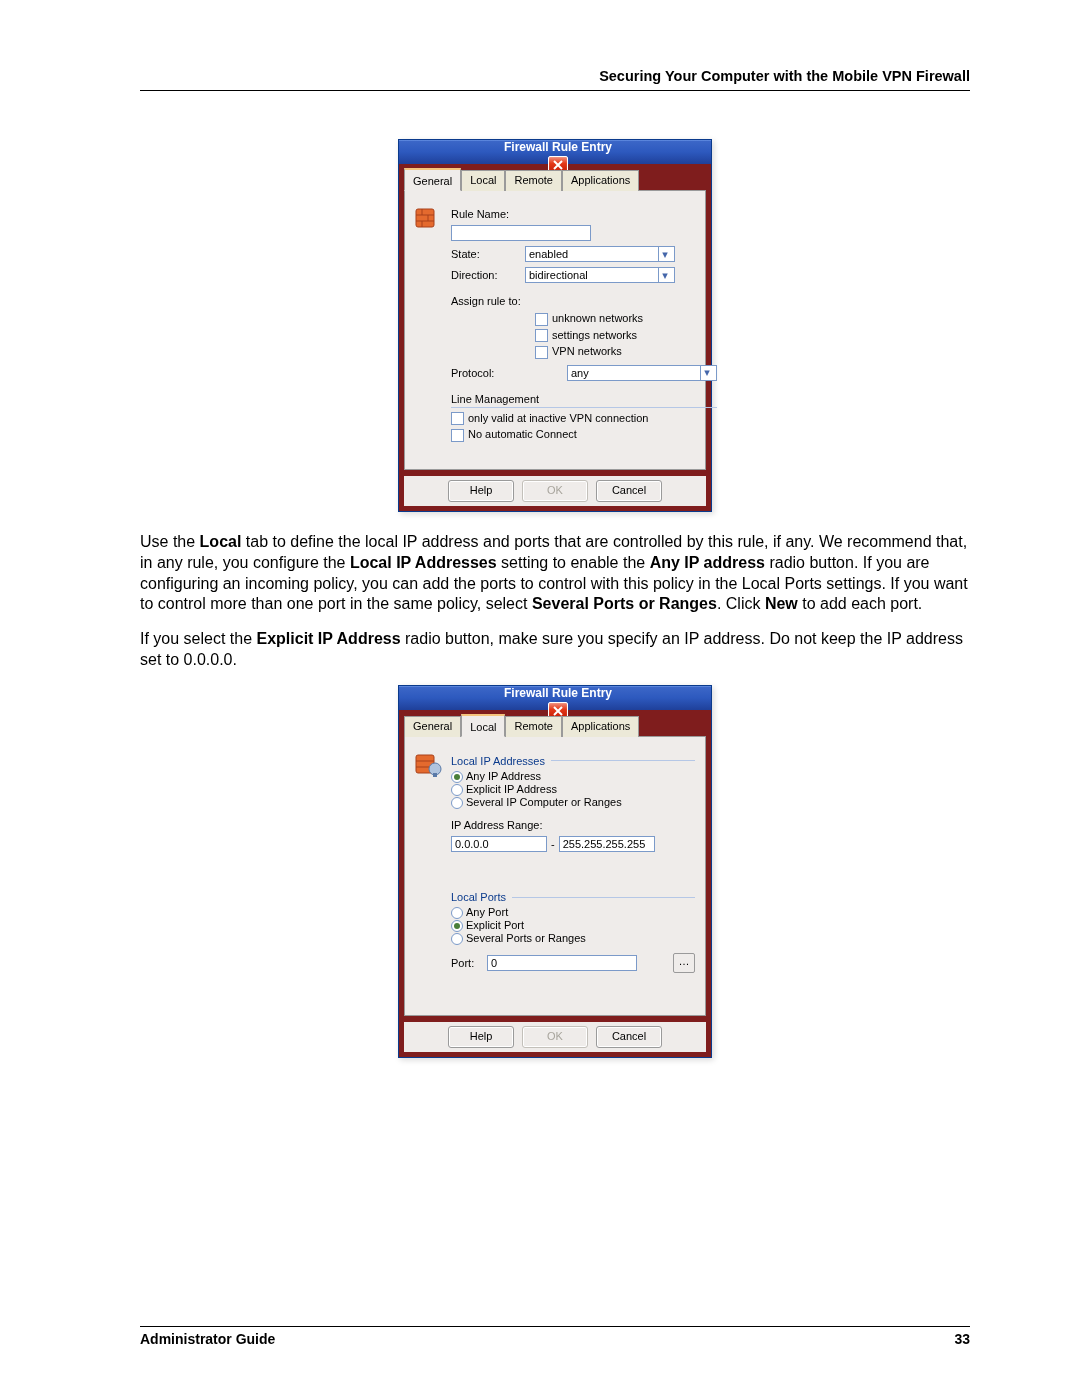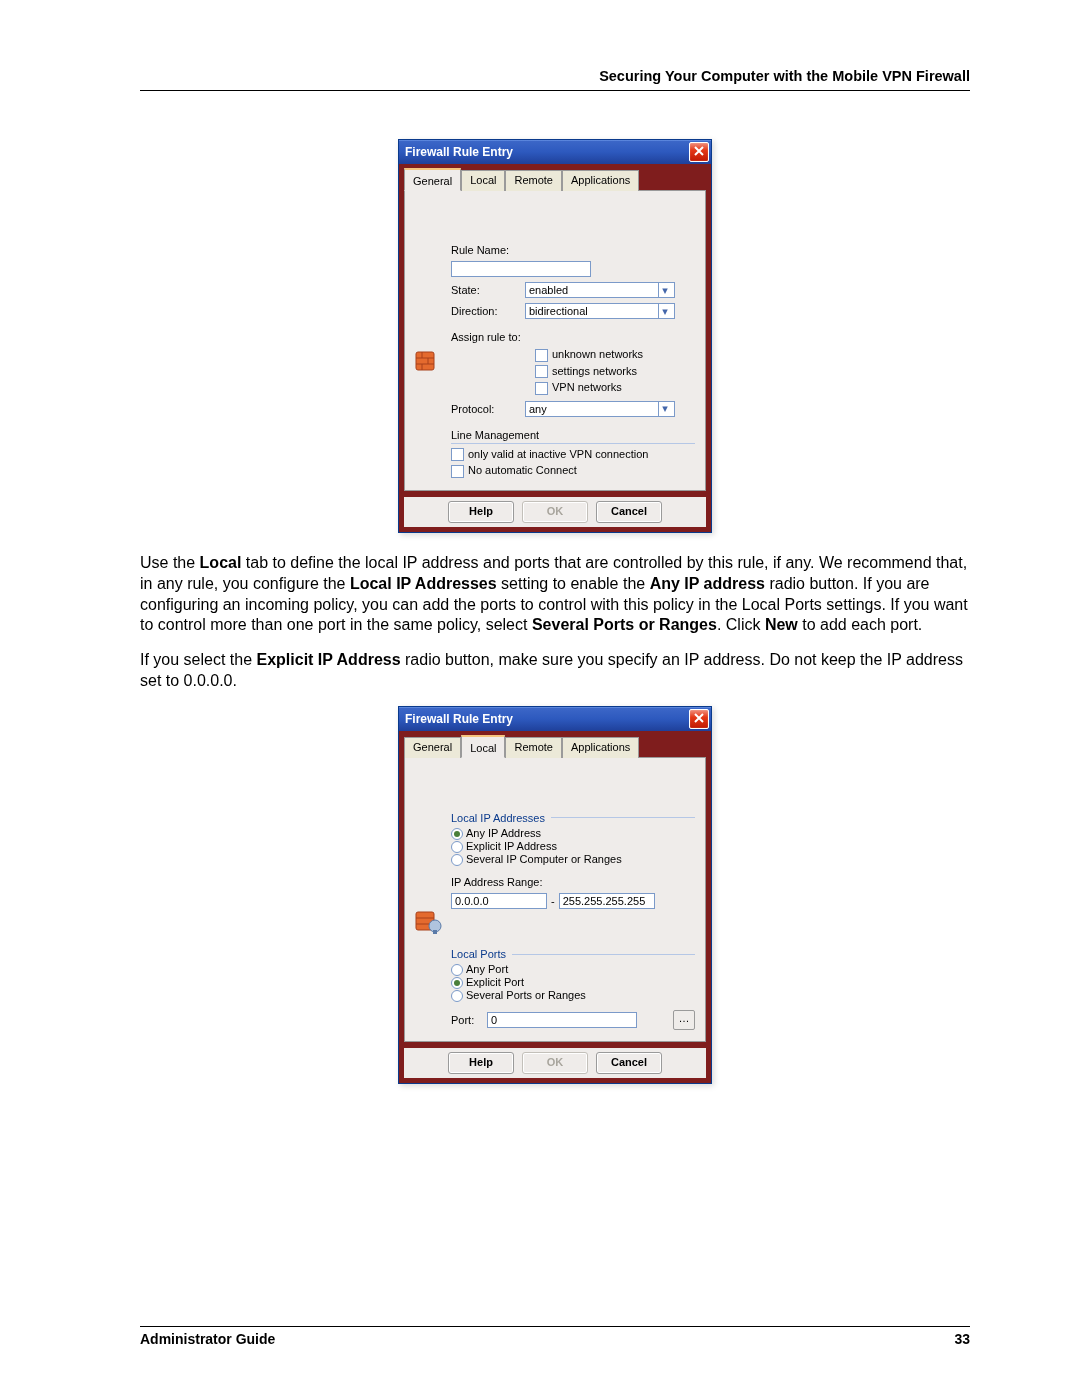--- a/index.html
+++ b/index.html
@@ -31,20 +31,21 @@
     border: 1px solid #0a3a8c;
     background: #efecea;
     font-size: 11px;
     box-shadow: 2px 2px 6px rgba(0,0,0,0.15);
   }
   .titlebar {
     height: 24px;
     background: linear-gradient(#6a95e6,#3b66c7 6%,#2d59be 50%,#1f409a);
     display: flex; align-items:center; justify-content:space-between;
     padding-left:6px;
+    flex-direction:column;
   }
   .titlebar .t-text { color:#fff; font-weight:bold; font-size:12px;}
   .closebox {
     width:18px;height:18px; margin:2px;
     background: linear-gradient(#f08f7d,#e43817 40%,#c11a04);
     border:1px solid #fff; border-radius:2px;
     color:#fff; text-align:center; line-height:15px; font-weight:bold;
     box-shadow: inset 0 0 1px rgba(255,255,255,.6);
   }
   .closebox svg { width:10px;height:10px; display:block; margin:3px auto;}
@@ -90,27 +91,26 @@
     width:12px; height:14px;
     border-left:1px solid #7b9ac9;
     display:flex; align-items:center; justify-content:center;
     color:#4466aa;
   }
   .cbwrap { display:block; margin:3px 0; }
   .cb { width:11px;height:11px; border:1px solid #7b9ac9; background:#fff; display:inline-block; vertical-align:middle; margin-right:4px;}
   .section { margin-top:12px; margin-bottom:6px; }
   .section-title { font-size:11px; color:#000; }
   .icon-firewall { display:inline-block; vertical-align:top; margin-right:6px; }
-  .left-col { display:flex; align-items:center;margin-top:36px; }
+  .left-col { display:flex; align-items:flex-start; }
   .left-col .fields { flex:1; margin-left:2px;}
   .btnbar {
     display:flex; justify-content:center; gap:8px;
     margin-top:6px; padding:4px 0;
     background:#efecea;
-    font-weight:bold;
   }
   .btn {
     width:64px; height:20px; font-size:11px;
     border:1px solid #9a9a9a;
     background:#efecea;
     text-align:center; line-height:18px;
     border-radius:3px;
     box-shadow: inset 0 0 0 1px #fff;
   }
   .btn.disabled { color:#a8a59d; border-color:#c3c0ba; }
@@ -203,21 +203,21 @@
                 </div>
               </div>
               <div class="form-row" style="margin-top:12px;">
                 <span class="lbl">Assign rule to:</span>
               </div>
               <div style="margin-left:84px;">
                 <span class="cbwrap"><span class="cb"></span><span>unknown networks</span></span>
                 <span class="cbwrap"><span class="cb"></span><span>settings networks</span></span>
                 <span class="cbwrap"><span class="cb"></span><span>VPN networks</span></span>
               </div>
-              <div class="form-row" style="margin-top:6px;">
+              <div class="form-row" style="margin-top:6px;gap:42px;">
                 <span class="lbl">Protocol:</span>
                 <div class="combo" style="width:150px">
                   <span>any</span>
                   <span class="arrow">▾</span>
                 </div>
               </div>
               <div class="section">
                 <div class="section-title">Line Management</div>
                 <div style="height:1px;background:#b5c7e6;margin:2px 0 4px 0;"></div>
                 <span class="cbwrap"><span class="cb"></span><span>only valid at inactive VPN connection</span></span>

